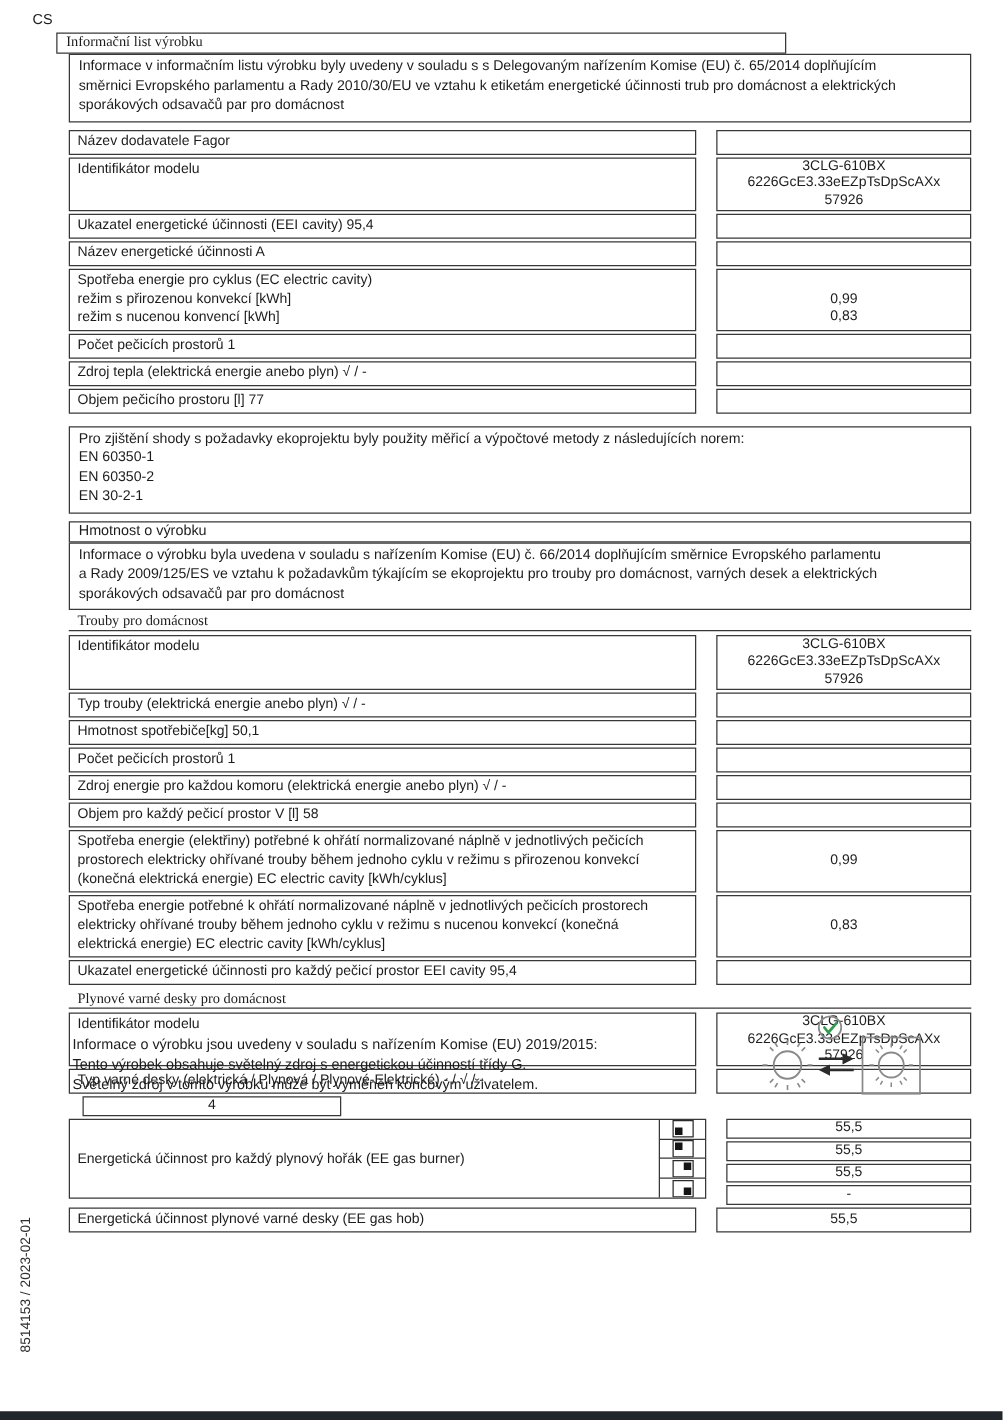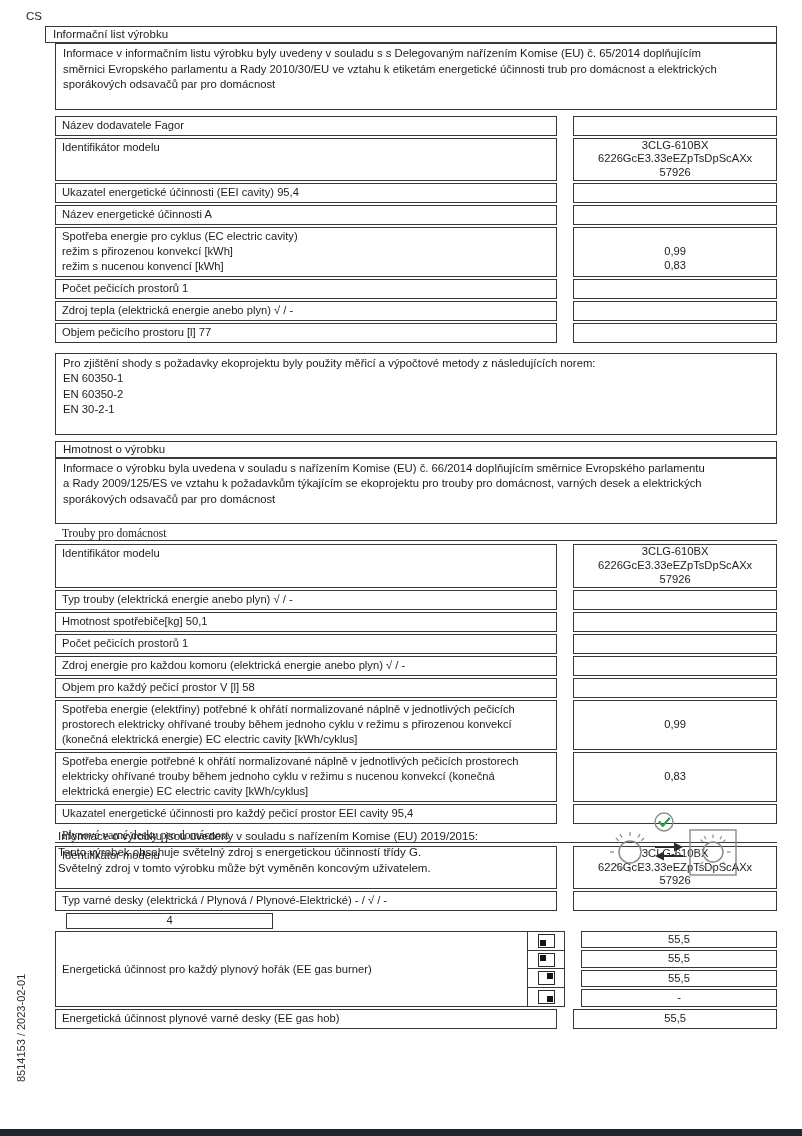--- a/index.html
+++ b/index.html
@@ -3,30 +3,30 @@
 <meta charset="utf-8">
 <style>
   html,body{margin:0;padding:0;}
   body{
     width:802px;height:1136px;position:relative;background:#ffffff;
     font-family:"Liberation Sans", sans-serif;color:#1c1c1c;overflow:hidden;
   }
   .cs-label{position:absolute;left:26px;top:10px;font-size:11.5px;}
   .content{position:absolute;left:55px;top:26px;width:722px;}
   .hdr-box{box-sizing:border-box;border:1px solid #383838;padding:1px 7px 2px;font-size:11.5px;}
-  .hdr-box.outdent{margin-left:-10px;width:732px;}
-  .para-box{box-sizing:border-box;border:1px solid #383838;padding:2px 7px 16px;font-size:11.3px;line-height:15.5px;white-space:pre-line;}
+  .hdr-box.outdent{margin-left:-10px;width:584px;font-family:Liberation Serif, serif;}
+  .para-box{box-sizing:border-box;border:1px solid #383838;padding:2px 7px 4px;font-size:11.3px;line-height:15.5px;white-space:pre-line;}
   .sub-hdr{box-sizing:border-box;border-bottom:1px solid #383838;padding:3px 7px 1px;font-size:11.5px;font-family:Liberation Serif, serif;}
   .gap6{height:6px;} .gap8{height:8px;} .gap3{height:3px;}
   .trow{display:flex;gap:5px;margin-bottom:2px;}
   .lcell{box-sizing:border-box;width:510px;border:1px solid #383838;padding:1px 6px 2px;font-size:11.2px;line-height:15px;white-space:pre-line;min-height:17px;}
   .rcell{box-sizing:border-box;width:207px;border:1px solid #383838;display:flex;align-items:center;justify-content:center;text-align:center;font-size:11.2px;line-height:13.8px;white-space:pre-line;margin-left:11px;}
   .rcell.v-low{align-items:flex-end;padding-bottom:3px;}
   
-  .burner-left{box-sizing:border-box;width:510px;border:1px solid #383838;display:flex;height:76px;}
+  .burner-left{box-sizing:border-box;width:510px;border:1px solid #383838;display:flex;height:64px;}
   .burner-label{flex:1;padding:1px 6px;font-size:11.2px;display:flex;align-items:center;}
   .burner-icon-col{width:36px;border-left:1px solid #383838;display:flex;flex-direction:column;}
   .burner-icon-cell{flex:1;display:flex;align-items:center;justify-content:center;border-bottom:1px solid #383838;}
   .burner-icon-cell:last-child{border-bottom:none;}
   .burner-icon{position:relative;width:15px;height:12px;border:1px solid #2b2b2b;display:inline-block;background:#fff;}
   .burner-icon i{position:absolute;width:6px;height:6px;background:#141414;}
   .c-bl i{left:1px;bottom:1px;} .c-tl i{left:1px;top:1px;} .c-tr i{right:1px;top:1px;} .c-br i{right:1px;bottom:1px;}
   .burner-vals{width:207px;display:flex;flex-direction:column;gap:2px;}
   .burner-vals .rcell{width:auto;flex:1;}
   

